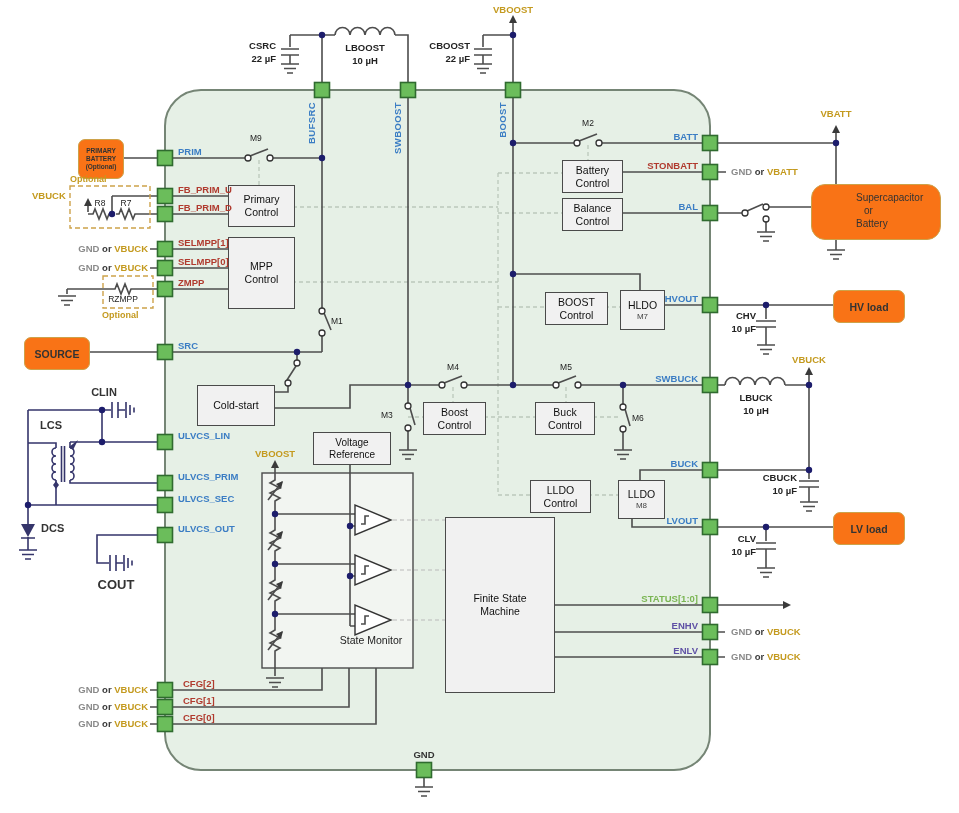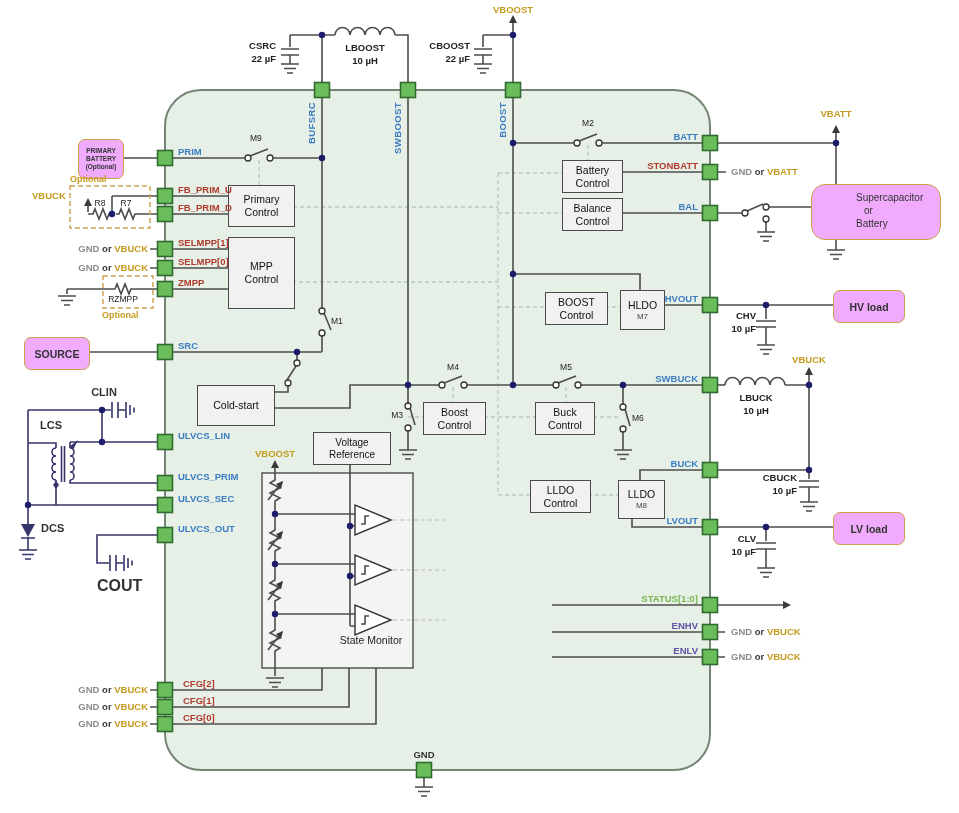--- a/index.html
+++ b/index.html
@@ -22,21 +22,21 @@
   .purple{color:#5f51a5}.gr{color:#8a8a8a}.dk{color:#3a3a3a}.gd{color:#c49a1f}
   .vlbl{position:absolute;z-index:3;writing-mode:vertical-rl;transform:rotate(180deg);
         font:bold 9.5px "Liberation Sans",sans-serif;color:#3b7dc4;letter-spacing:.4px}
   .cmp{position:absolute;z-index:3;font:bold 9.5px "Liberation Sans",sans-serif;color:#222;line-height:1.35}
   .cmp span{display:block}
   .ctr{text-align:center}.rgt{text-align:right}
   .sm{font-size:8.5px;font-weight:normal;color:#222}
   .block{position:absolute;z-index:2;background:#f1f1f1;border:1.4px solid #4a4a4a;
          display:flex;align-items:center;justify-content:center;flex-direction:column;
          text-align:center;font:10.5px "Liberation Sans",sans-serif;color:#111;line-height:1.2}
-  .ybox{position:absolute;z-index:2;background:#f0abfc;border:1.5px solid #cda24a;border-radius:7px;
+  .ybox{position:absolute;z-index:2;background:#f97316;border:1.5px solid #cda24a;border-radius:7px;
         display:flex;align-items:center;justify-content:center;text-align:center;
         font:bold 10.5px "Liberation Sans",sans-serif;color:#333}
   .tie{display:inline}
 </style>
 </head>
 <body>
 
 <div id="stage">
 
 <svg width="959" height="813" viewBox="0 0 959 813">
@@ -343,20 +343,23 @@
       <span>HLDO</span>
       <span style="font-size:8px;color:#444">M7</span>
     </div>
 <div class="block" style="left:530px;top:480px;width:59px;height:31px">
       <span style="width:45px">LLDO Control</span>
     </div>
 <div class="block" style="left:618px;top:480px;width:45px;height:37px">
       <span>LLDO</span>
       <span style="font-size:8px;color:#444">M8</span>
     </div>
+<div class="block" style="left:445px;top:517px;width:108px;height:174px">
+      <span style="width:55px">Finite State Machine</span>
+    </div>
 <span class="lbl" style="left:338px;top:634px;width:66px;text-align:center;white-space:normal;font-weight:normal;font-size:10.5px;color:#222">State Monitor</span>
 
 <span class="lbl gold" style="left:489px;top:4px;width:48px;text-align:center">VBOOST</span>
 <span class="lbl gold" style="left:812px;top:108px;width:48px;text-align:center">VBATT</span>
 <span class="lbl gold" style="left:785px;top:354px;width:48px;text-align:center">VBUCK</span>
 <span class="lbl gold" style="left:32px;top:190px">VBUCK</span>
 <span class="lbl gold" style="left:251px;top:448px;width:48px;text-align:center">VBOOST</span>
 
 <span class="vlbl" style="left:306px;top:102px">BUFSRC</span>
 <span class="vlbl" style="left:392px;top:102px">SWBOOST</span>
@@ -422,28 +425,28 @@
       <span>CHV</span>
       <span>10 µF</span>
     </div>
 <div class="cmp rgt" style="left:702px;top:533px;width:54px">
       <span>CLV</span>
       <span>10 µF</span>
     </div>
 <span class="lbl" style="left:88px;top:386px;width:32px;text-align:center;font-size:11px">CLIN</span>
 <span class="lbl" style="left:40px;top:419px;font-size:11px">LCS</span>
 <span class="lbl" style="left:41px;top:522px;font-size:11px">DCS</span>
-<span class="lbl" style="left:97px;top:577px;width:38px;text-align:center;font-size:16px">COUT</span>
+<span class="lbl" style="left:97px;top:577px;width:38px;text-align:center;font-size:13px">COUT</span>
 <span class="lbl sm" style="left:91px;top:198px;width:18px;text-align:center">R8</span>
 <span class="lbl sm" style="left:117px;top:198px;width:18px;text-align:center">R7</span>
 <span class="lbl sm" style="left:103px;top:294px;width:40px;text-align:center">RZMPP</span>
 <span class="lbl gold" style="left:70px;top:174px;font-size:9px">Optional</span>
 <span class="lbl gold" style="left:102px;top:310px;font-size:9px">Optional</span>
 
 <span class="lbl sm" style="left:250px;top:133px;width:20px;text-align:left">M9</span>
 <span class="lbl sm" style="left:331px;top:316px">M1</span>
 <span class="lbl sm" style="left:578px;top:118px;width:20px;text-align:center">M2</span>
-<span class="lbl sm" style="left:381px;top:410px;width:22px;text-align:right">M3</span>
+<span class="lbl sm" style="left:381px;top:410px;width:22px;text-align:left">M3</span>
 <span class="lbl sm" style="left:443px;top:362px;width:20px;text-align:center">M4</span>
 <span class="lbl sm" style="left:556px;top:362px;width:20px;text-align:center">M5</span>
 <span class="lbl sm" style="left:632px;top:413px">M6</span>
 
 </div>
 
 </body></html>

